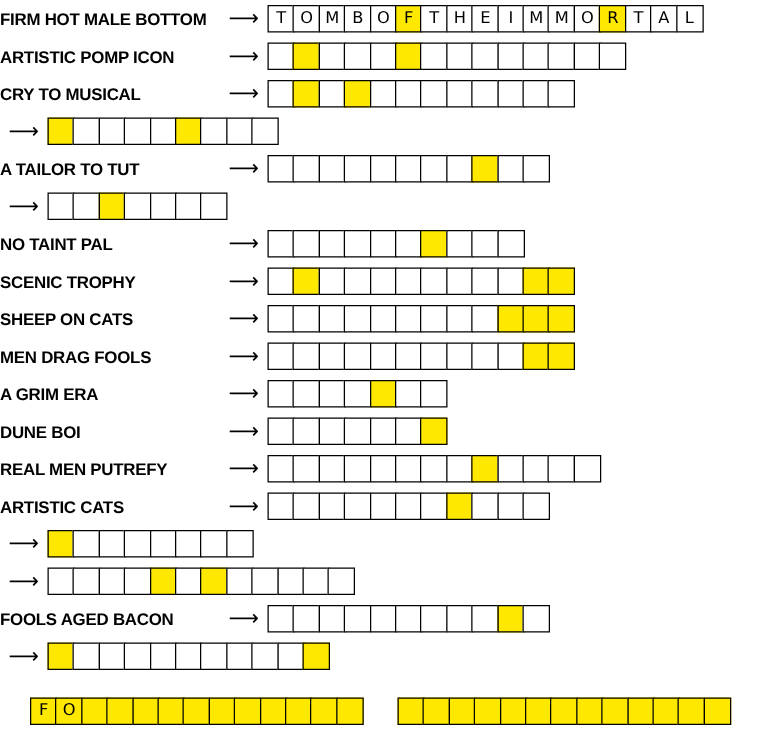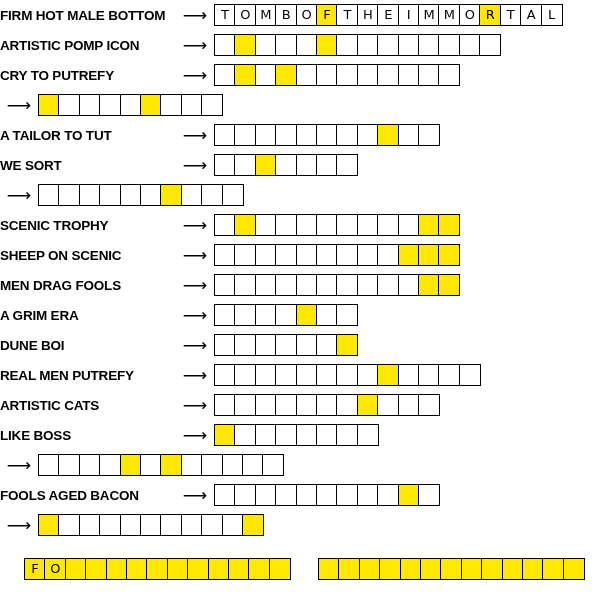--- a/index.html
+++ b/index.html
@@ -126,21 +126,21 @@
           <div class="cell"></div>
           <div class="cell"></div>
           <div class="cell"></div>
           <div class="cell"></div>
           <div class="cell"></div>
           <div class="cell"></div>
           <div class="cell"></div>
         </div>
       </div>
       <div class="row">
-        <div class="clue">CRY TO PUTREFY</div>
+        <div class="clue">CRY TO MUSICAL</div>
         <div class="arrow">⟶</div>
         <div class="grid">
           <div class="cell"></div>
           <div class="cell hl"></div>
           <div class="cell"></div>
           <div class="cell hl"></div>
           <div class="cell"></div>
           <div class="cell"></div>
           <div class="cell"></div>
           <div class="cell"></div>
@@ -175,33 +175,33 @@
           <div class="cell"></div>
           <div class="cell"></div>
           <div class="cell"></div>
           <div class="cell"></div>
           <div class="cell hl"></div>
           <div class="cell"></div>
           <div class="cell"></div>
         </div>
       </div>
       <div class="row">
-        <div class="clue">WE SORT</div>
-        <div class="arrow">⟶</div>
-        <div class="grid">
-          <div class="cell"></div>
-          <div class="cell"></div>
-          <div class="cell hl"></div>
-          <div class="cell"></div>
-          <div class="cell"></div>
-          <div class="cell"></div>
-          <div class="cell"></div>
-        </div>
-      </div>
-      <div class="row">
+        <div class="arrow">⟶</div>
+        <div class="grid">
+          <div class="cell"></div>
+          <div class="cell"></div>
+          <div class="cell hl"></div>
+          <div class="cell"></div>
+          <div class="cell"></div>
+          <div class="cell"></div>
+          <div class="cell"></div>
+        </div>
+      </div>
+      <div class="row">
+        <div class="clue">NO TAINT PAL</div>
         <div class="arrow">⟶</div>
         <div class="grid">
           <div class="cell"></div>
           <div class="cell"></div>
           <div class="cell"></div>
           <div class="cell"></div>
           <div class="cell"></div>
           <div class="cell"></div>
           <div class="cell hl"></div>
           <div class="cell"></div>
@@ -221,21 +221,21 @@
           <div class="cell"></div>
           <div class="cell"></div>
           <div class="cell"></div>
           <div class="cell"></div>
           <div class="cell"></div>
           <div class="cell hl"></div>
           <div class="cell hl"></div>
         </div>
       </div>
       <div class="row">
-        <div class="clue">SHEEP ON SCENIC</div>
+        <div class="clue">SHEEP ON CATS</div>
         <div class="arrow">⟶</div>
         <div class="grid">
           <div class="cell"></div>
           <div class="cell"></div>
           <div class="cell"></div>
           <div class="cell"></div>
           <div class="cell"></div>
           <div class="cell"></div>
           <div class="cell"></div>
           <div class="cell"></div>
@@ -319,21 +319,20 @@
           <div class="cell"></div>
           <div class="cell"></div>
           <div class="cell"></div>
           <div class="cell hl"></div>
           <div class="cell"></div>
           <div class="cell"></div>
           <div class="cell"></div>
         </div>
       </div>
       <div class="row">
-        <div class="clue">LIKE BOSS</div>
         <div class="arrow">⟶</div>
         <div class="grid">
           <div class="cell hl"></div>
           <div class="cell"></div>
           <div class="cell"></div>
           <div class="cell"></div>
           <div class="cell"></div>
           <div class="cell"></div>
           <div class="cell"></div>
           <div class="cell"></div>

